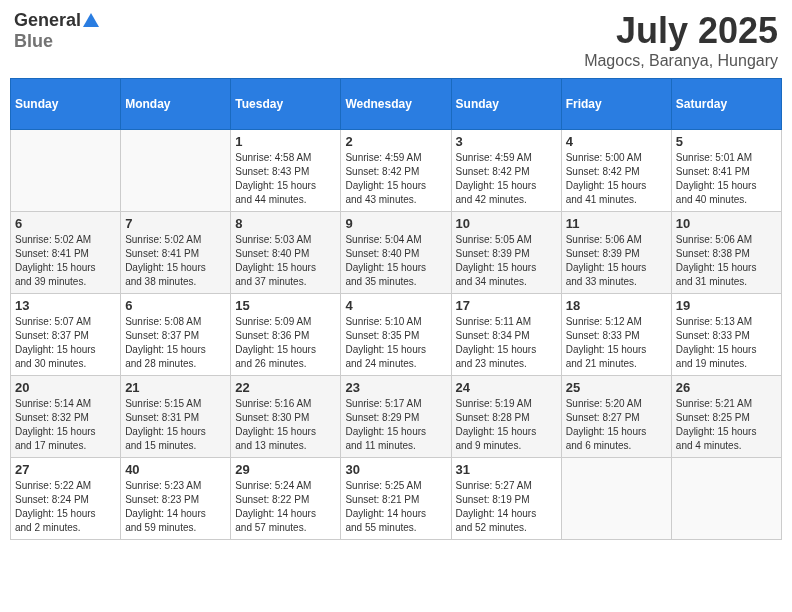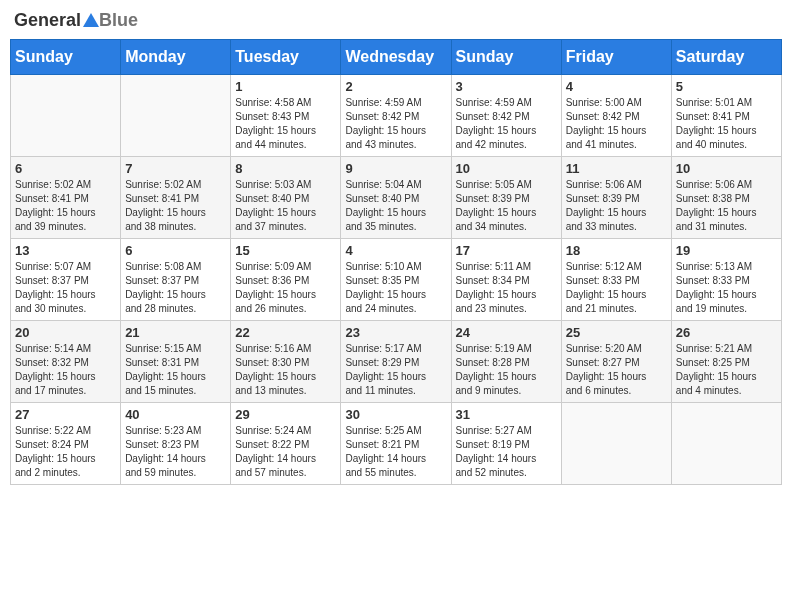--- a/index.html
+++ b/index.html
@@ -12,21 +12,21 @@
     }
     .header {
       display: flex;
       justify-content: space-between;
       align-items: flex-start;
       margin-bottom: 8px;
       padding: 0 4px;
     }
     .logo {
       display: flex;
-      flex-direction: row;
+      flex-direction: column;
       align-items: flex-start;
     }
     .logo-line {
       display: flex;
       align-items: center;
     }
     .title-block {
       text-align: right;
     }
     .month-title {
@@ -39,22 +39,22 @@
       color: #555;
     }
     .calendar {
       width: 100%;
       border-collapse: collapse;
       border: 1px solid #ccc;
     }
     .calendar th {
       background-color: #2a7de1;
       color: #fff;
-      font-size: 16px;
-      padding: 8px 4px;
+      font-size: 12px;
+      padding: 18px 4px;
       text-align: left;
       border: 1px solid #1a6abf;
     }
     .calendar td {
       vertical-align: top;
       border: 1px solid #ccc;
       padding: 4px;
       width: 14.28%;
       min-height: 80px;
       font-size: 11px;
@@ -86,20 +86,24 @@
     <div class="logo-line">
       <span style="font-size:18px;font-weight:bold;color:#333;">General</span>
       <svg width="16" height="14" viewBox="0 0 16 14" style="margin-left:2px;margin-bottom:2px;">
         <polygon points="8,0 16,14 0,14" fill="#2a7de1"></polygon>
       </svg>
     </div>
     <div>
       <span style="font-size:18px;font-weight:bold;color:#737373;">Blue</span>
     </div>
   </div>
+  <div class="title-block">
+    <div class="month-title">July 2025</div>
+    <div class="location-title">Magocs, Baranya, Hungary</div>
+  </div>
 </div>
 
 <table class="calendar">
   <thead>
     <tr>
     <th>Sunday</th>
         <th>Monday</th>
         <th>Tuesday</th>
         <th>Wednesday</th>
         <th>Sunday</th>

